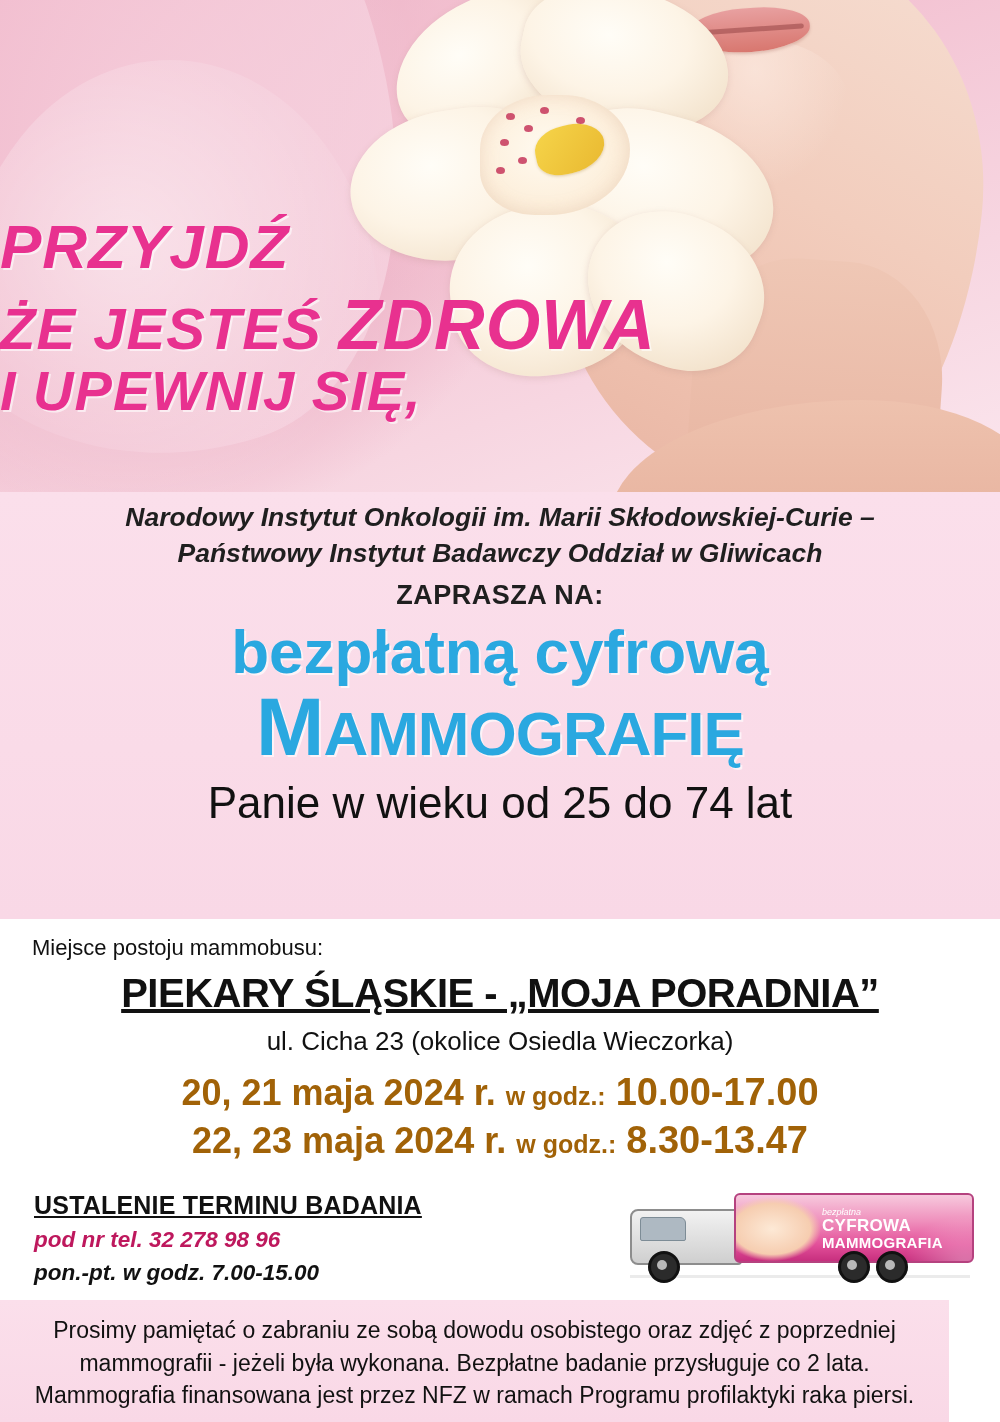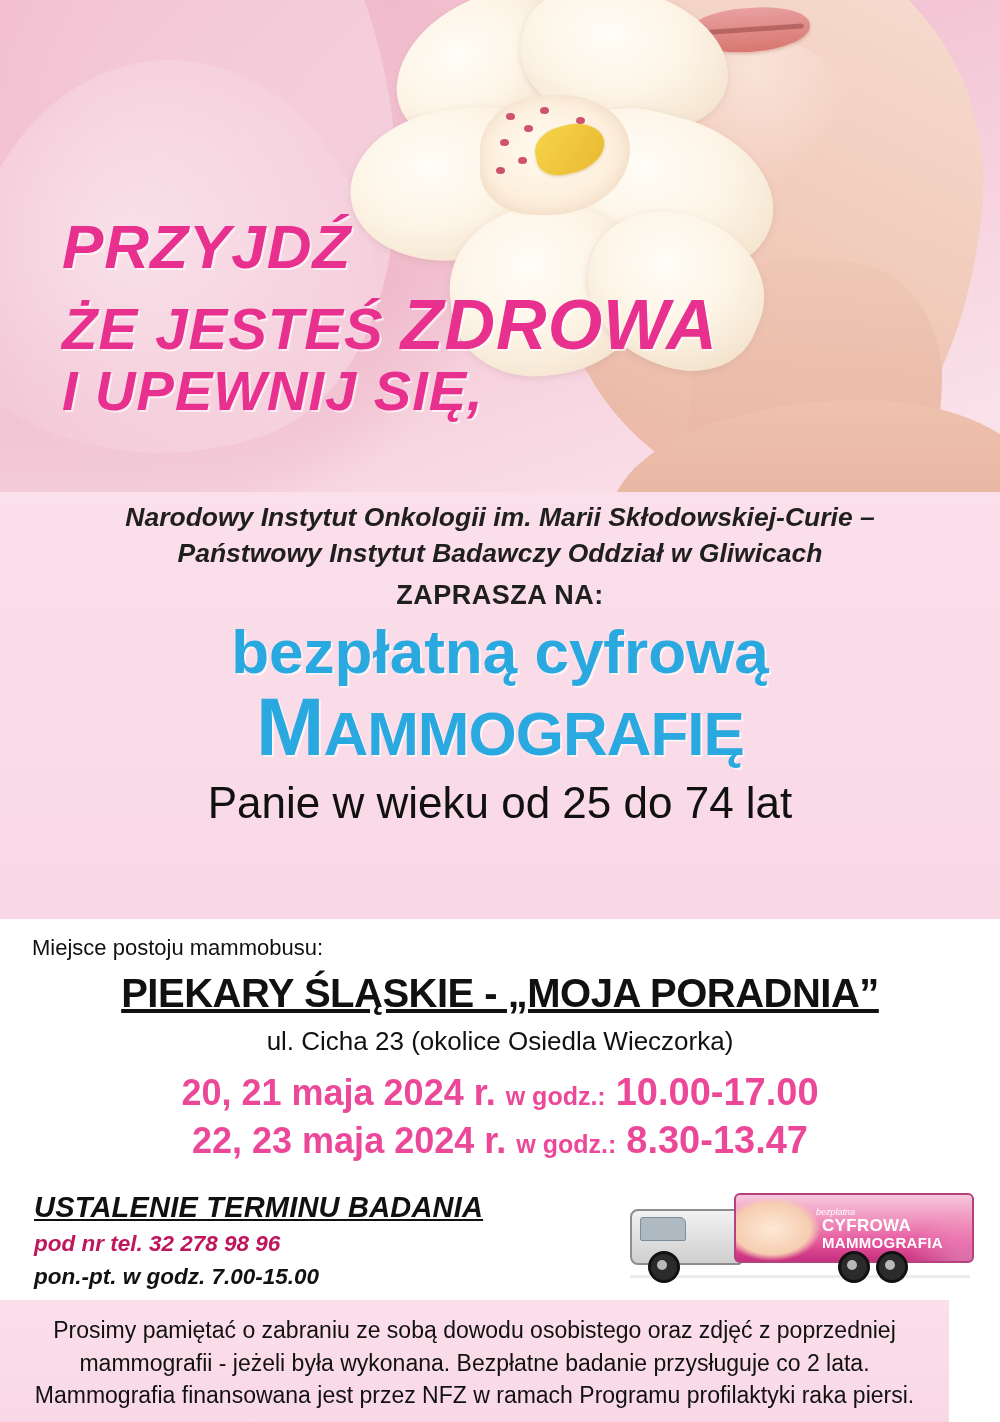--- a/index.html
+++ b/index.html
@@ -98,21 +98,20 @@
     background:linear-gradient(135deg,#f6d54a,#e9b830);
     transform:rotate(-12deg);
     box-shadow:0 1px 3px rgba(150,110,20,.3);
   }
   .speck{position:absolute;width:9px;height:7px;border-radius:50%;background:#c6365a;opacity:.85;}
 
   
   .headline{
     position:absolute;left:0;top:215px;width:1000px;
     text-align:left;
-    padding-left:62px;
     box-sizing:border-box;
   }
   .hl-line{
     font-weight:bold;
     font-style:italic;
     color:#e8318f;
     letter-spacing:1px;
     line-height:1.02;
     text-shadow:2px 2px 0 rgba(255,255,255,.6);
   }
@@ -157,29 +156,29 @@
     box-sizing:border-box;
     padding:16px 32px 0 32px;
   }
   .place-label{font-size:22px;color:#111;text-align:left;}
   .place{
     text-align:center;font-size:40px;font-weight:bold;color:#111;
     text-decoration:underline;margin-top:10px;letter-spacing:-.5px;
   }
   .addr{text-align:center;font-size:26px;color:#111;margin-top:10px;}
   .dates{text-align:center;margin-top:12px;}
-  .date-row{font-size:36px;font-weight:bold;color:#ec4899;line-height:1.25;}
+  .date-row{font-size:36px;font-weight:bold;color:#a16207;line-height:1.25;}
   .date-row .small{font-size:25px;font-weight:bold;}
   .date-row .hours{font-size:38px;font-weight:bold;}
 
   .contact{
     position:absolute;left:34px;top:272px;text-align:left;
   }
   .contact .c1{
-    font-size:29px;font-weight:bold;font-style:italic;color:#111;
+    font-size:25px;font-weight:bold;color:#111;
     text-decoration:underline;letter-spacing:.2px;
   }
   .contact .c2{font-size:22.5px;font-weight:bold;font-style:italic;color:#be185d;margin-top:7px;}
   .contact .c3{font-size:22.5px;font-weight:bold;font-style:italic;color:#111;margin-top:7px;}
 
   
   .bus{
     position:absolute;left:630px;top:272px;width:340px;height:92px;
   }
   .bus .cab{
@@ -197,21 +196,21 @@
     border:2px solid #b5427f;border-radius:6px;
     overflow:hidden;
   }
   .bus .trailer .wave{
     position:absolute;left:0;top:0;width:100%;height:100%;
     background:
       radial-gradient(ellipse 70px 46px at 36px 34px, #fde9d6 0%, #f6cdb0 55%, rgba(246,205,176,0) 70%),
       radial-gradient(ellipse 90px 70px at 230px 70px, rgba(255,255,255,.35), rgba(255,255,255,0) 70%);
   }
   .bus .txt1{
-    position:absolute;left:80px;top:12px;font-size:9px;color:#fff;font-style:italic;
+    position:absolute;left:86px;top:12px;font-size:9px;color:#fff;font-style:italic;
   }
   .bus .txt2{
     position:absolute;left:86px;top:21px;font-size:17px;color:#fff;font-weight:bold;letter-spacing:.3px;
   }
   .bus .txt3{
     position:absolute;left:86px;top:39px;font-size:15px;color:#fff;font-weight:bold;letter-spacing:.3px;
   }
   .bus .wheel{
     position:absolute;bottom:0;width:26px;height:26px;border-radius:50%;
     background:#2b2b2b;border:3px solid #111;

